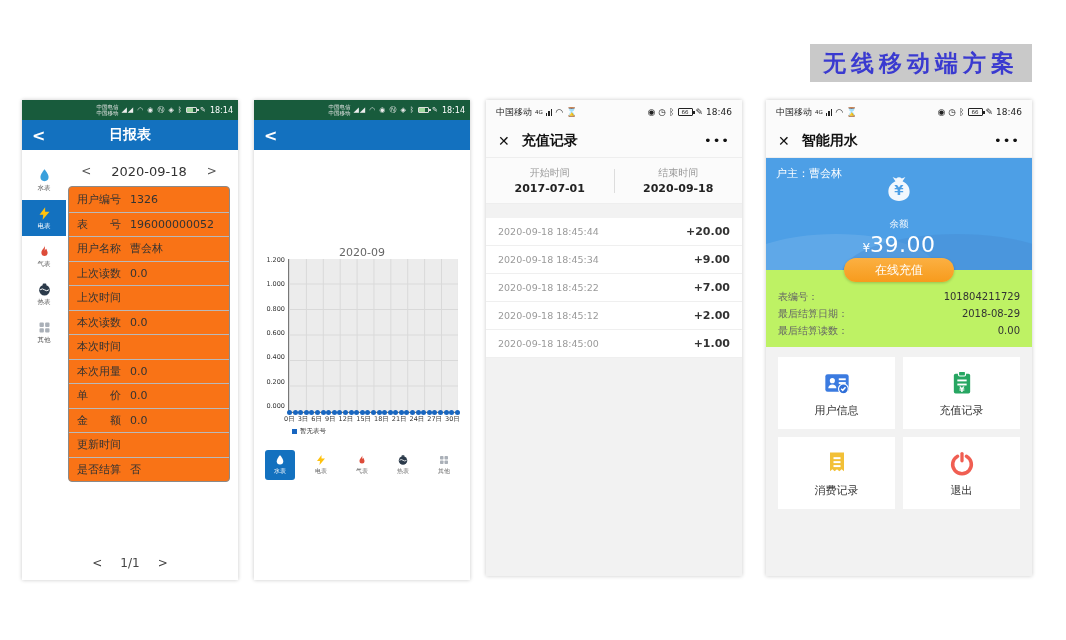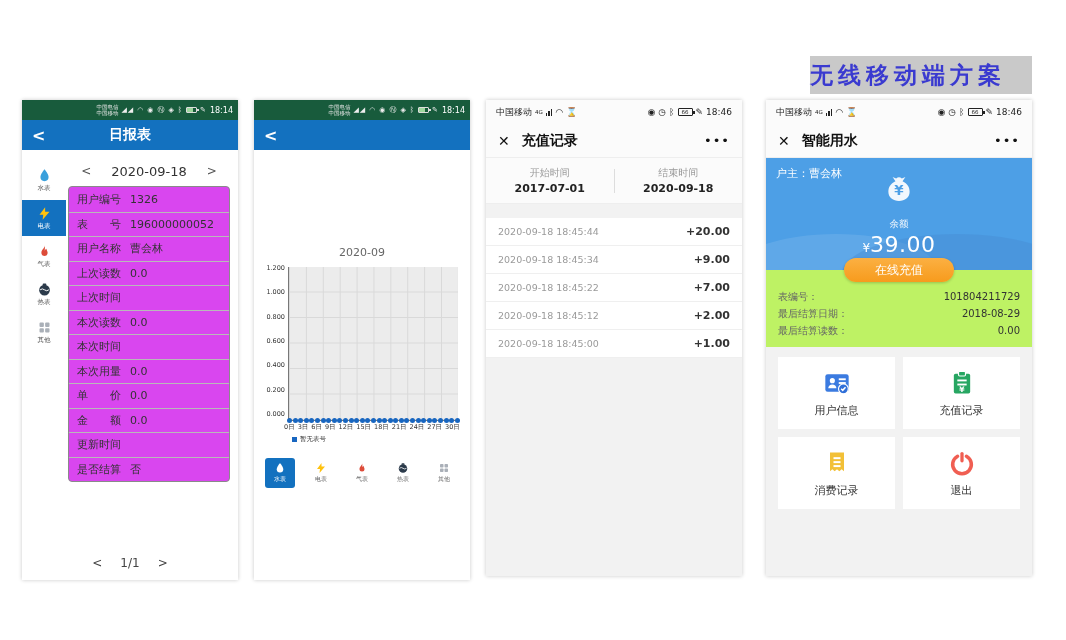--- a/index.html
+++ b/index.html
@@ -1,21 +1,21 @@
 <!DOCTYPE html>
 <html><head>
 <meta charset="utf-8">
 <style>
   * { margin:0; padding:0; box-sizing:border-box; }
   html,body { width:1066px; height:640px; background:#fff; font-family:"DejaVu Sans","Liberation Sans",sans-serif; }
   #stage { position:relative; width:1066px; height:640px; background:#ffffff; overflow:hidden; }
 
   
-  .banner { position:absolute; left:810px; top:56px; width:222px; height:38px; background:#c9c9c9;
-            display:flex; align-items:center; justify-content:flex-start; }
+  .banner { position:absolute; left:810px; top:44px; width:222px; height:38px; background:#c9c9c9;
+            display:flex; align-items:center; justify-content:center; }
   .banner span { color:#3a3ad0; font-size:23px; font-weight:bold; letter-spacing:5px;
                  font-family:"DejaVu Serif","Liberation Serif",serif; }
 
   
   .phone { position:absolute; background:#fff; box-shadow:0 0 4px rgba(0,0,0,.22); overflow:hidden; }
 
   
   .sb-green { height:20px; background:#185b3c; color:#fff; display:flex; align-items:center;
               justify-content:flex-end; padding:0 5px; gap:3px; }
   .sb-green .carriers { display:flex; flex-direction:column; line-height:6px; font-size:5.5px; color:#e8e8e8; }
@@ -51,31 +51,31 @@
   #p1 .body { display:flex; height:430px; position:relative; }
   .side { width:44px; padding-top:12px; display:flex; flex-direction:column; gap:2px; }
   .side .sitem { height:36px; display:flex; flex-direction:column; align-items:center; justify-content:center; gap:1px; }
   .side .sitem .lbl { font-size:6.5px; color:#555; }
   .side .sitem.sel { background:#1371bf; }
   .side .sitem.sel .lbl { color:#fff; }
   #p1 .content { flex:1; padding:0 8px 0 2px; position:relative; }
   .datenav { height:30px; display:flex; align-items:center; justify-content:center; gap:20px;
              font-size:13px; color:#333; margin-top:6px; }
   .datenav .arr { color:#555; font-size:12px; }
-  .tbl { border:1px solid #8a8a8a; border-radius:4px; overflow:hidden; background:#d946ef; }
+  .tbl { border:1px solid #8a8a8a; border-radius:4px; overflow:hidden; background:#f97316; }
   .tbl .row { height:24.5px; display:flex; align-items:center; padding-left:8px; font-size:11px; color:#333; }
   .tbl .row + .row { border-top:1px solid #b9b9b9; }
   .tbl .row .v { margin-left:9px; color:#333; }
   .pager { position:absolute; bottom:10px; left:0; width:100%; display:flex; justify-content:center;
            gap:18px; font-size:12px; color:#444; }
 
   
   #p2 { left:254px; top:100px; width:216px; height:480px; }
   .monthlbl { text-align:center; margin-top:96px; font-size:11px; color:#666; }
-  .chartwrap { display:flex; margin-top:8px; padding-left:4px; }
+  .chartwrap { display:flex; padding-left:4px; }
   .ylabels { width:30px; height:154px; display:flex; flex-direction:column; justify-content:space-between;
              align-items:flex-end; padding-right:3px; font-size:6.5px; color:#333; transform:translateY(-3px); }
   .plot { position:relative; width:170px; height:154px; background:#ececec;
           border-left:1px solid #777; border-bottom:1px solid #777;
           background-image:linear-gradient(to right,#d9d9d9 1px,transparent 1px),
                            linear-gradient(to top,#d9d9d9 1px,transparent 1px);
           background-size:10% 100%,100% 16.667%; }
   .dots { position:absolute; left:-2px; right:-2px; bottom:-3px; display:flex; justify-content:space-between; }
   .dots .dot { width:5px; height:5px; border-radius:50%; background:#1866c0; }
   .xlabels { margin-left:30px; width:176px; display:flex; justify-content:space-between; font-size:6.5px;

